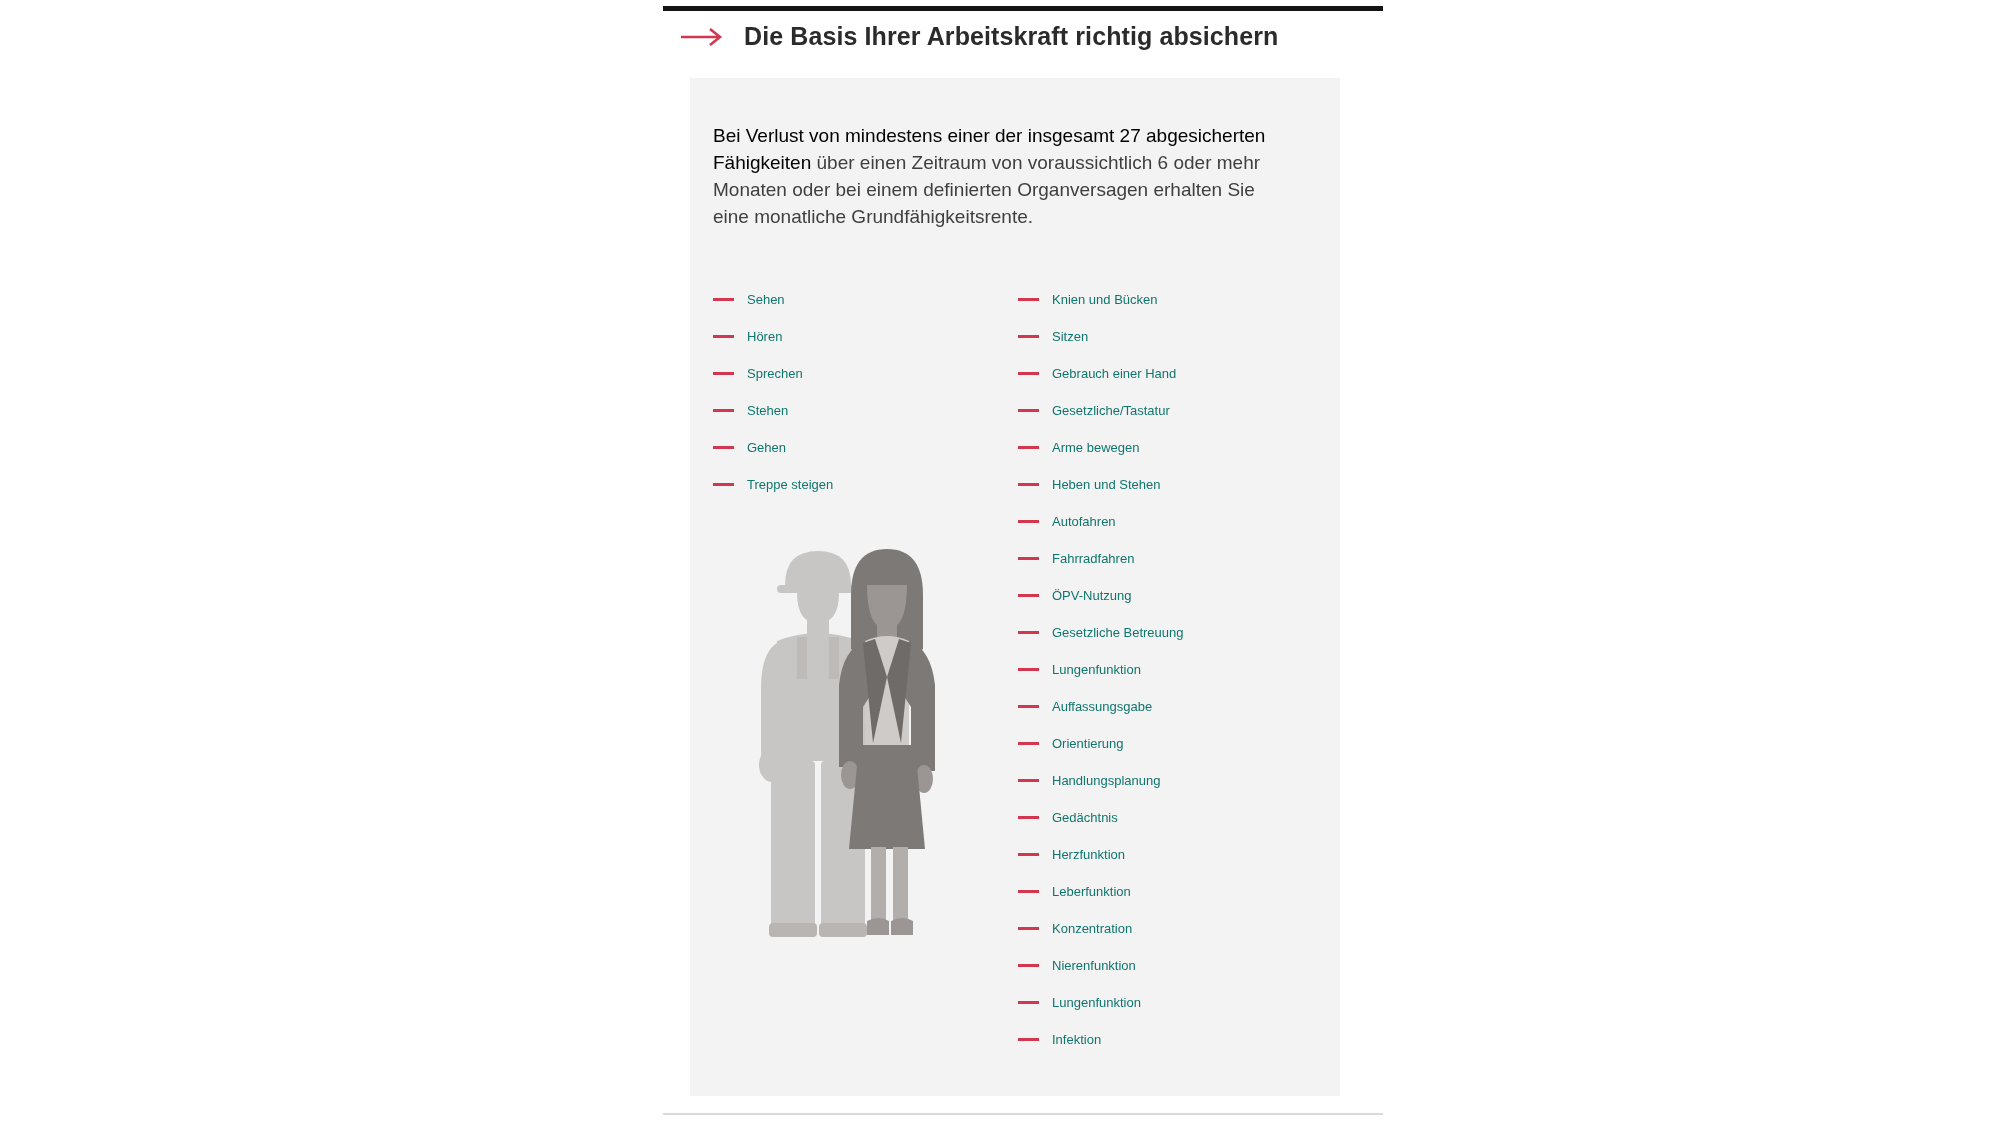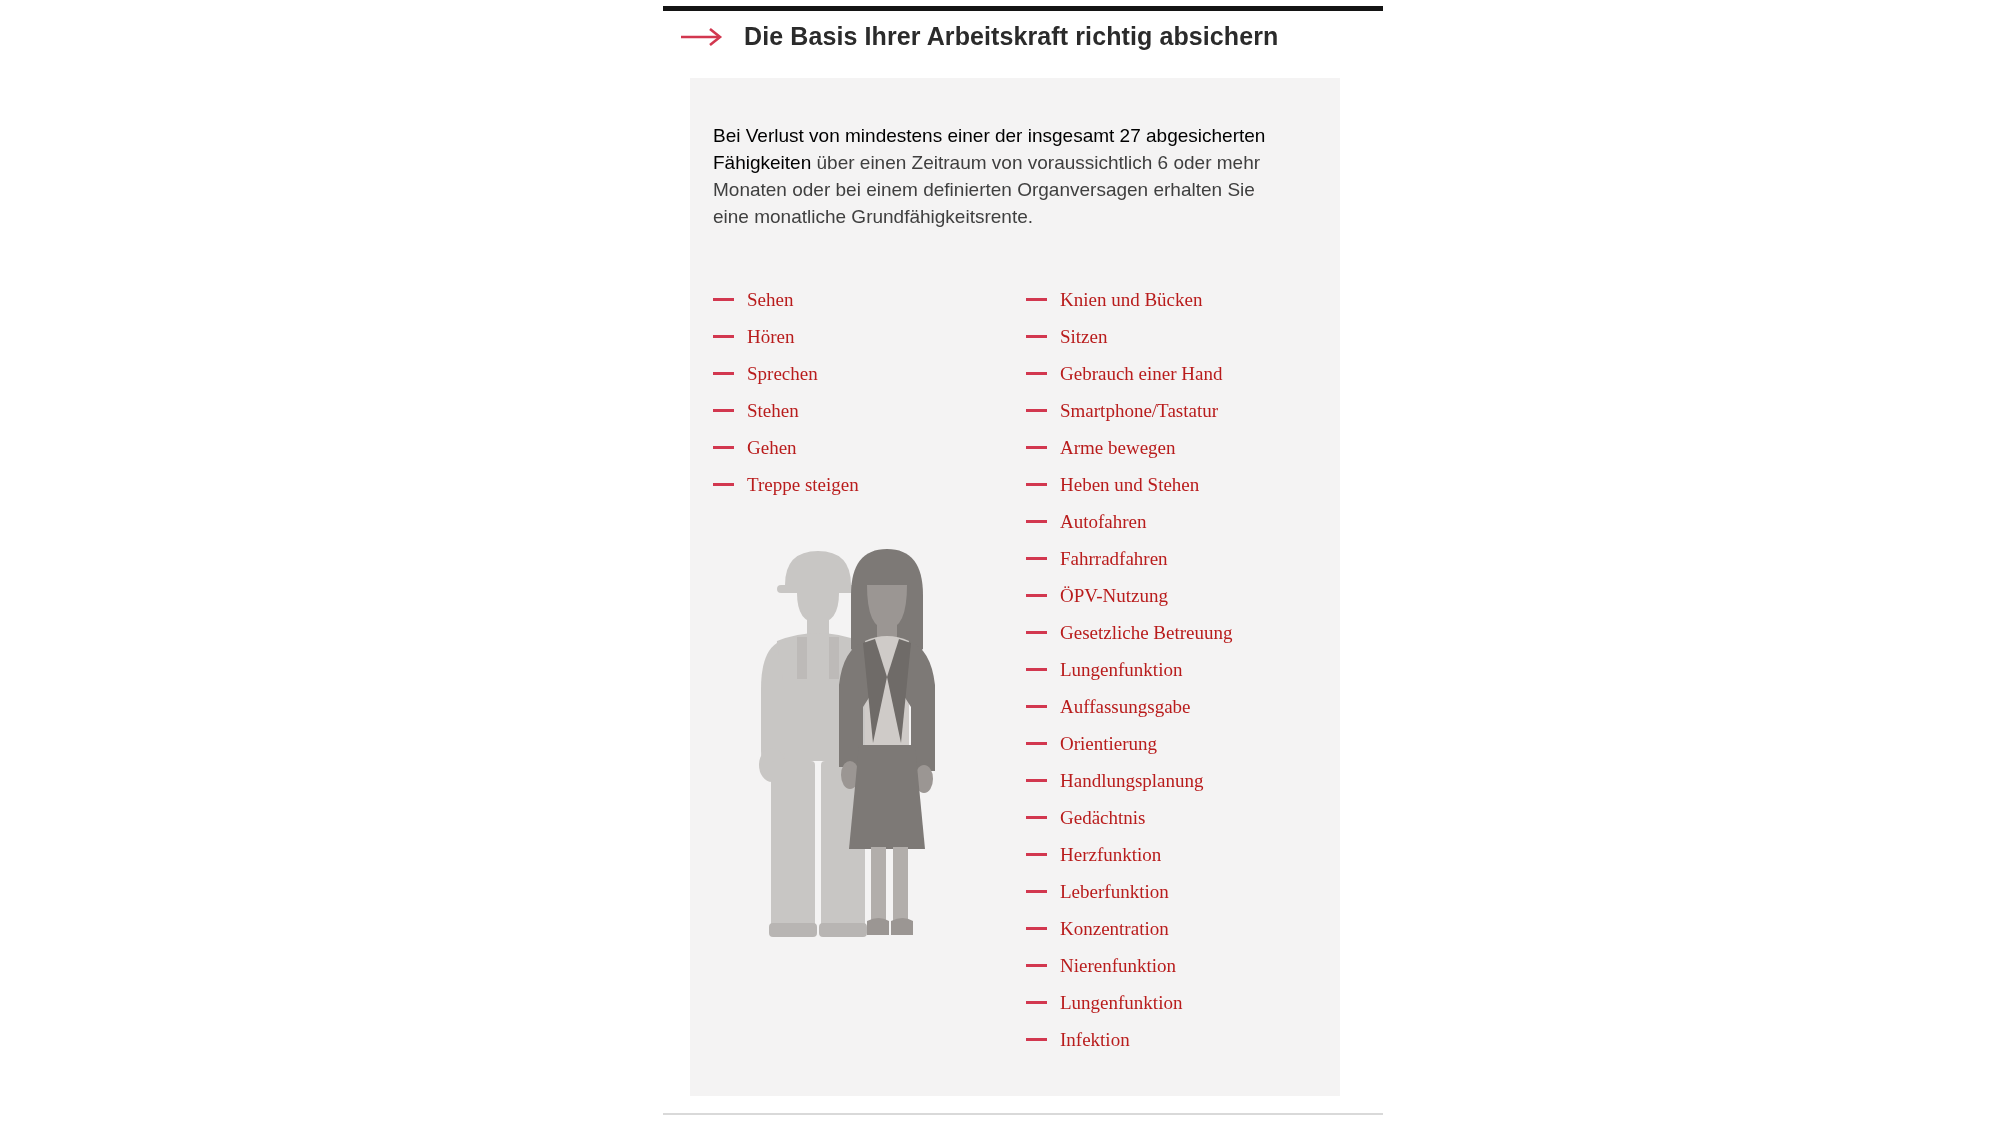--- a/index.html
+++ b/index.html
@@ -86,27 +86,26 @@
     color: #3f3f3f;
   }
   .intro .hl {
     color: #000000;
     font-weight: 400;
   }
 
   
   .col {
     position: absolute;
-    font-size: 19px;
+    font-size: 13px;
     line-height: 1;
-    color: #b91c1c;
-    font-family: Liberation Serif, serif;
+    color: #0f766e;
   }
   .col-left  { left: 23px;  top: 203px; }
-  .col-right { left: 336px; top: 203px; }
+  .col-right { left: 328px; top: 203px; }
 
   .ability {
     display: flex;
     align-items: center;
     height: 37px;
     gap: 13px;
     white-space: nowrap;
   }
   .dash {
     display: inline-block;
@@ -183,21 +182,21 @@
       <div class="ability">
           <span class="dash"></span>
           <span class="ability-label">Sitzen</span>
         </div>
       <div class="ability">
           <span class="dash"></span>
           <span class="ability-label">Gebrauch einer Hand</span>
         </div>
       <div class="ability">
           <span class="dash"></span>
-          <span class="ability-label">Smartphone/Tastatur</span>
+          <span class="ability-label">Gesetzliche/Tastatur</span>
         </div>
       <div class="ability">
           <span class="dash"></span>
           <span class="ability-label">Arme bewegen</span>
         </div>
       <div class="ability">
           <span class="dash"></span>
           <span class="ability-label">Heben und Stehen</span>
         </div>
       <div class="ability">

